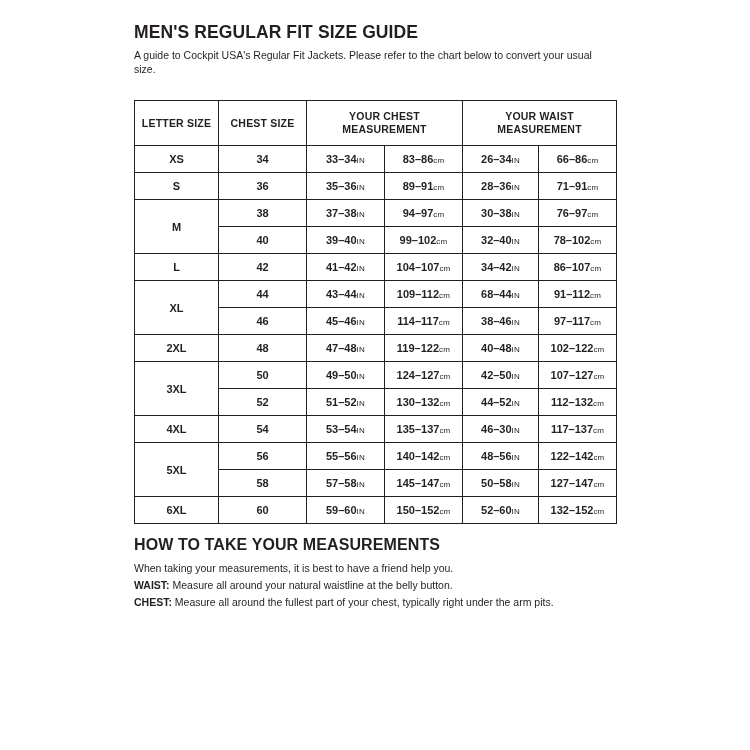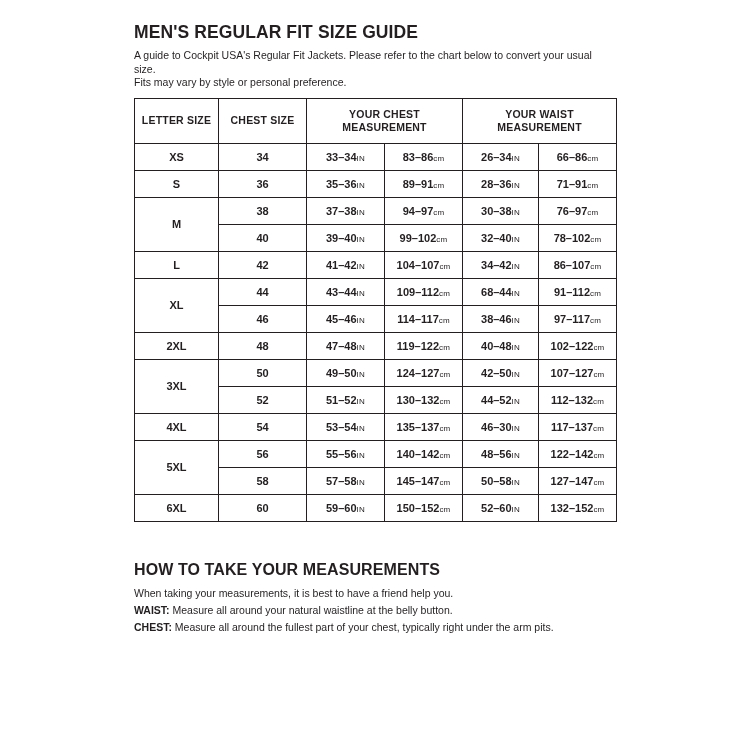--- a/index.html
+++ b/index.html
@@ -25,21 +25,21 @@
     font-size: 17.5px;
     font-weight: bold;
     letter-spacing: 0.1px;
     margin: 0 0 6px 0;
     color: #231f20;
   }
   .subtitle {
     font-size: 10.5px;
     line-height: 13.5px;
     color: #231f20;
-    margin: 0 0 8px 0;
+    margin: 0 0 24px 0;
     max-width: 480px;
   }
   table.size-table {
     border-collapse: collapse;
     width: 482px;
     table-layout: fixed;
   }
   table.size-table th,
   table.size-table td {
     border: 1px solid #231f20;
@@ -66,21 +66,21 @@
 
   .unit {
     font-size: 8px;
     font-weight: normal;
     letter-spacing: 0.2px;
   }
   .row-tall td { height: 52px; }
   .val { white-space: nowrap; margin-top: 20px; }
 
   .measure {
-    margin-top: 39px;
+    margin-top: 12px;
   }
   .measure h2 {
     font-size: 16px;
     font-weight: bold;
     margin: 0 0 7px 0;
     letter-spacing: 0.1px;
   }
   .measure p {
     font-size: 10.5px;
     line-height: 15px;
@@ -91,21 +91,20 @@
   }
 </style>
 </head>
 <body>
 
 <div class="page">
 
   <h1 class="title">MEN'S REGULAR FIT SIZE GUIDE</h1>
   <p class="subtitle">
     <span>A guide to Cockpit USA's Regular Fit Jackets. Please refer to the chart below to convert your usual size.</span><br>
-    <span>Fits may vary by style or personal preference.</span>
   </p>
 
   <table class="size-table">
     <colgroup>
       <col class="c-letter">
         <col class="c-chest">
         <col class="c-in1">
         <col class="c-cm1">
         <col class="c-in2">
         <col class="c-cm2">

